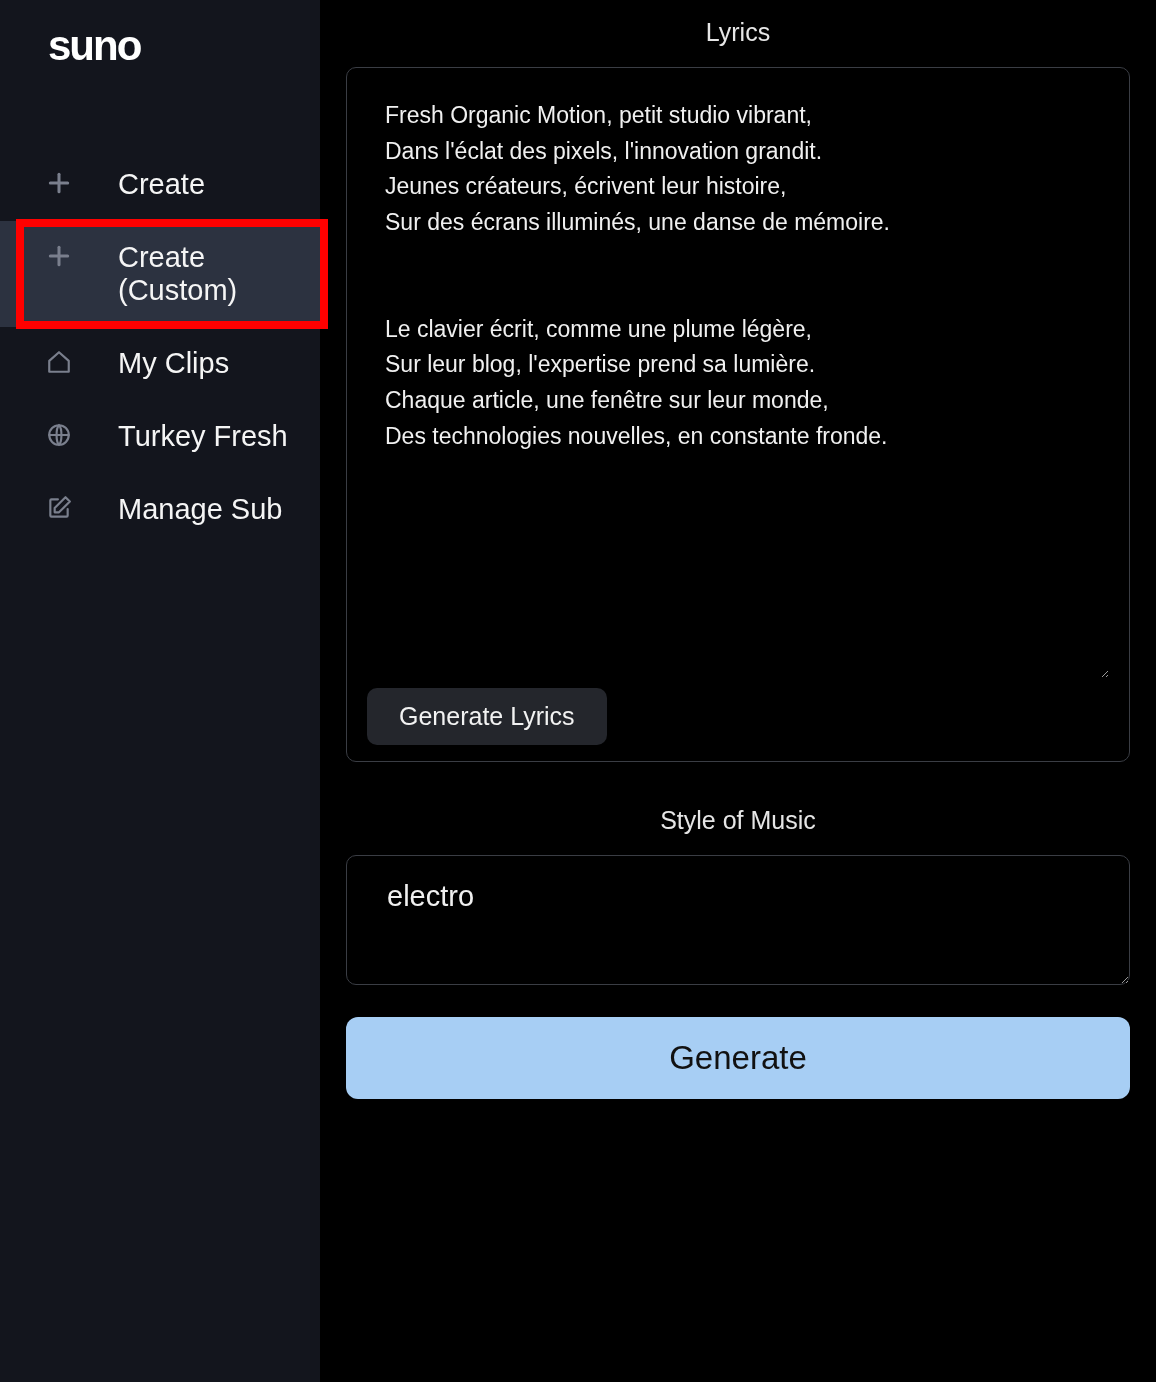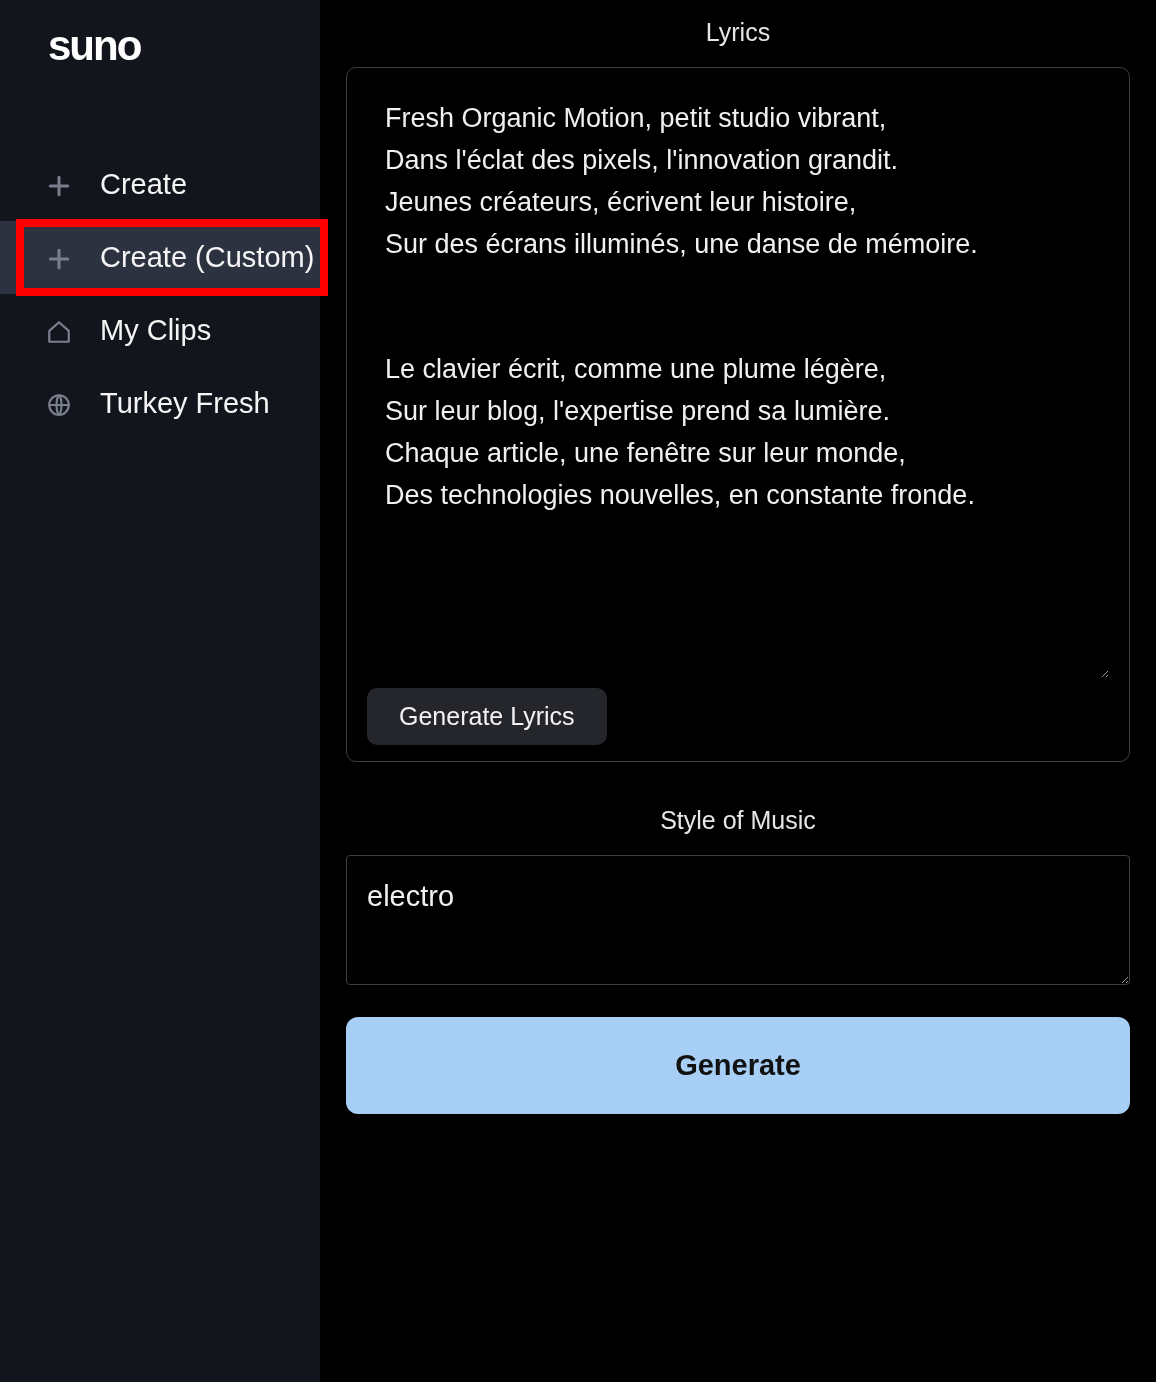--- a/index.html
+++ b/index.html
@@ -23,23 +23,23 @@
     margin-bottom: 78px;
   }
   .logo-text {
     font-size: 42px;
     font-weight: 900;
     letter-spacing: -2px;
     color: #fff;
   }
   .nav-item {
     display: flex;
-    align-items: flex-end;
+    align-items: flex-start;
     padding: 20px 0 20px 44px;
-    gap: 26px;
+    gap: 44px;
     cursor: pointer;
     font-size: 29px;
     color: #f5f5f5;
   }
   .nav-item.active {
     background: #2c3240;
   }
   .nav-item.highlighted {
     position: relative;
   }
@@ -80,59 +80,59 @@
     margin-bottom: 44px;
   }
   .lyrics-textarea {
     width: 100%;
     min-height: 590px;
     background: transparent;
     border: none;
     outline: none;
     resize: both;
     color: #f0f0f0;
-    font-size: 27px;
+    font-size: 23px;
     line-height: 1.55;
     font-family: inherit;
     padding: 10px 18px 10px 18px;
     margin-bottom: 6px;
     white-space: pre-wrap;
   }
   .gen-lyrics-btn {
     background: #24262c;
     color: #f2f2f2;
     border: none;
     border-radius: 10px;
     padding: 14px 32px;
     font-size: 25px;
     cursor: pointer;
   }
   .style-input {
     width: 100%;
     background: transparent;
     border: 1px solid #3a3d44;
-    border-radius: 4px;
-    padding: 24px 28px 38px 20px;
+    border-radius: 10px;
+    padding: 24px 28px 38px 40px;
     color: #f0f0f0;
     font-size: 29px;
     outline: none;
     resize: both;
     font-family: inherit;
     margin-bottom: 28px;
     min-height: 100px;
   }
   .generate-btn {
     width: 100%;
     background: #a7cef4;
     color: #111;
     border: none;
     border-radius: 12px;
-    padding: 32px 0;
-    font-size: 29px;
-    font-weight: 700;
+    padding: 22px 0;
+    font-size: 33px;
+    font-weight: 400;
     cursor: pointer;
   }
 </style>
 </head>
 <body>
 
 <div class="sidebar">
   <div class="logo">
     <span class="logo-text">suno</span>
   </div>
@@ -170,20 +170,29 @@
     <span class="nav-icon">
       <svg width="26" height="26" viewBox="0 0 24 24" fill="none" stroke="currentColor" stroke-width="2" stroke-linecap="round">
           <circle cx="12" cy="12" r="9"></circle>
           <line x1="3" y1="12" x2="21" y2="12"></line>
           <path d="M12 3 C15 6 15 18 12 21 C9 18 9 6 12 3 Z"></path>
         </svg>
     </span>
     <span>Turkey Fresh</span>
   </div>
 
+  <div class="nav-item">
+    <span class="nav-icon">
+      <svg width="26" height="26" viewBox="0 0 24 24" fill="none" stroke="currentColor" stroke-width="2" stroke-linecap="round" stroke-linejoin="round">
+          <path d="M11 4H5a1 1 0 0 0-1 1v14a1 1 0 0 0 1 1h14a1 1 0 0 0 1-1v-6"></path>
+          <path d="M18 2l4 4-10 10H8v-4L18 2z"></path>
+        </svg>
+    </span>
+    <span>Manage Sub</span>
+  </div>
 </div>
 
 <div class="main">
   <div class="section-label">Lyrics</div>
 
   <div class="lyrics-box">
     <textarea class="lyrics-textarea" style="">Fresh Organic Motion, petit studio vibrant,
 Dans l'éclat des pixels, l'innovation grandit.
 Jeunes créateurs, écrivent leur histoire,
 Sur des écrans illuminés, une danse de mémoire.

